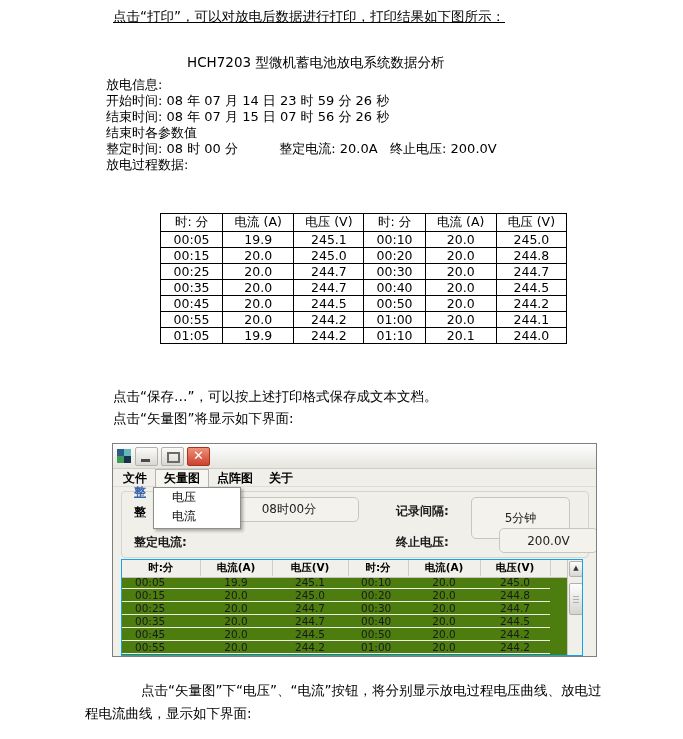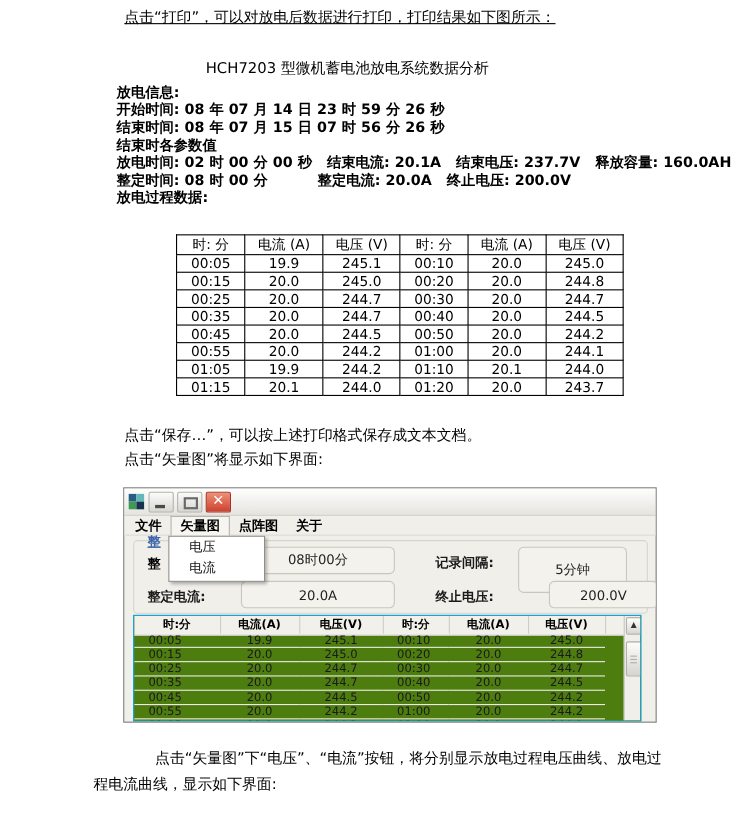--- a/index.html
+++ b/index.html
@@ -1,20 +1,20 @@
 <!DOCTYPE html>
 <html><head>
 <meta charset="utf-8">
 <style>
   html,body{margin:0;padding:0;background:#fff;}
   .page{position:relative;width:683px;height:739px;background:#ffffff;overflow:hidden;
         font-family:"DejaVu Sans","Liberation Sans",sans-serif;color:#000;}
   .abs{position:absolute;}
   .doc-text{font-size:13.5px;line-height:17px;white-space:pre;}
-  .info-line{font-size:13px;line-height:16px;white-space:pre;font-weight:bold;}
+  .info-line{font-size:13px;line-height:16px;white-space:pre;}
 
   
   .print-table{border-collapse:collapse;table-layout:fixed;font-size:12.5px;}
   .print-table th,.print-table td{border:1px solid #000;height:14.6px;padding:0;
       text-align:center;font-weight:normal;white-space:nowrap;overflow:hidden;}
   .print-table col:nth-child(1){width:62px;}  .print-table col:nth-child(2){width:71px;}
   .print-table col:nth-child(3){width:70px;}  .print-table col:nth-child(4){width:61px;}
   .print-table col:nth-child(5){width:71px;}  .print-table col:nth-child(6){width:70px;}
 
   
@@ -94,21 +94,20 @@
 
   <div class="abs doc-text" style="left:113px;top:8px;text-decoration:underline;">点击“打印”，可以对放电后数据进行打印，打印结果如下图所示：</div>
 
   <div class="abs doc-text" style="left:187px;top:54px;">HCH7203 型微机蓄电池放电系统数据分析</div>
 
   <div class="abs" style="left:106px;top:77px;">
     <div class="info-line">放电信息:</div>
     <div class="info-line">开始时间: 08 年 07 月 14 日 23 时 59 分 26 秒</div>
     <div class="info-line">结束时间: 08 年 07 月 15 日 07 时 56 分 26 秒</div>
     <div class="info-line">结束时各参数值</div>
-    <div class="info-line">放电时间: 02 时 00 分 00 秒   结束电流: 20.1A   结束电压: 237.7V   释放容量: 160.0AH</div>
     <div class="info-line">整定时间: 08 时 00 分          整定电流: 20.0A   终止电压: 200.0V</div>
     <div class="info-line">放电过程数据:</div>
   </div>
 
   <table class="abs print-table" style="left:160px;top:213px;width:407px;">
     <colgroup>
         <col>
         <col>
         <col>
         <col>
@@ -174,28 +173,20 @@
           <td>20.0</td>
           <td>244.1</td>
         </tr>
         <tr>
           <td>01:05</td>
           <td>19.9</td>
           <td>244.2</td>
           <td>01:10</td>
           <td>20.1</td>
           <td>244.0</td>
-        </tr>
-        <tr>
-          <td>01:15</td>
-          <td>20.1</td>
-          <td>244.0</td>
-          <td>01:20</td>
-          <td>20.0</td>
-          <td>243.7</td>
         </tr>
       </tbody>
     </table>
 
   <div class="abs doc-text" style="left:113px;top:388px;">点击“保存…”，可以按上述打印格式保存成文本文档。</div>
   <div class="abs doc-text" style="left:113px;top:410px;">点击“矢量图”将显示如下界面:</div>
 
   <div class="abs app-window">
 
     <div class="titlebar">
@@ -226,21 +217,20 @@
     </div>
 
     <div class="groupbox"></div>
     <span class="frag-caption">整</span>
     <span class="frag-label">整</span>
 
     <div class="fld-box" style="left:106px;top:53px;width:140px;height:25px;">08时00分</div>
     <span class="fld-label" style="left:283px;top:59px;">记录间隔:</span>
     <div class="fld-box" style="left:358px;top:53px;width:99px;height:42px;">5分钟</div>
     <span class="fld-label" style="left:21px;top:90px;">整定电流:</span>
-    <div class="fld-box" style="left:106px;top:84px;width:140px;height:25px;">20.0A</div>
     <span class="fld-label" style="left:283px;top:90px;">终止电压:</span>
     <div class="fld-box" style="left:358px;top:84px;width:99px;height:25px;margin-left:28px;">200.0V</div>
 
     <div class="win-list">
       <div class="win-header-bg"></div>
       <table class="win-table">
         <colgroup>
             <col>
             <col>
             <col>

